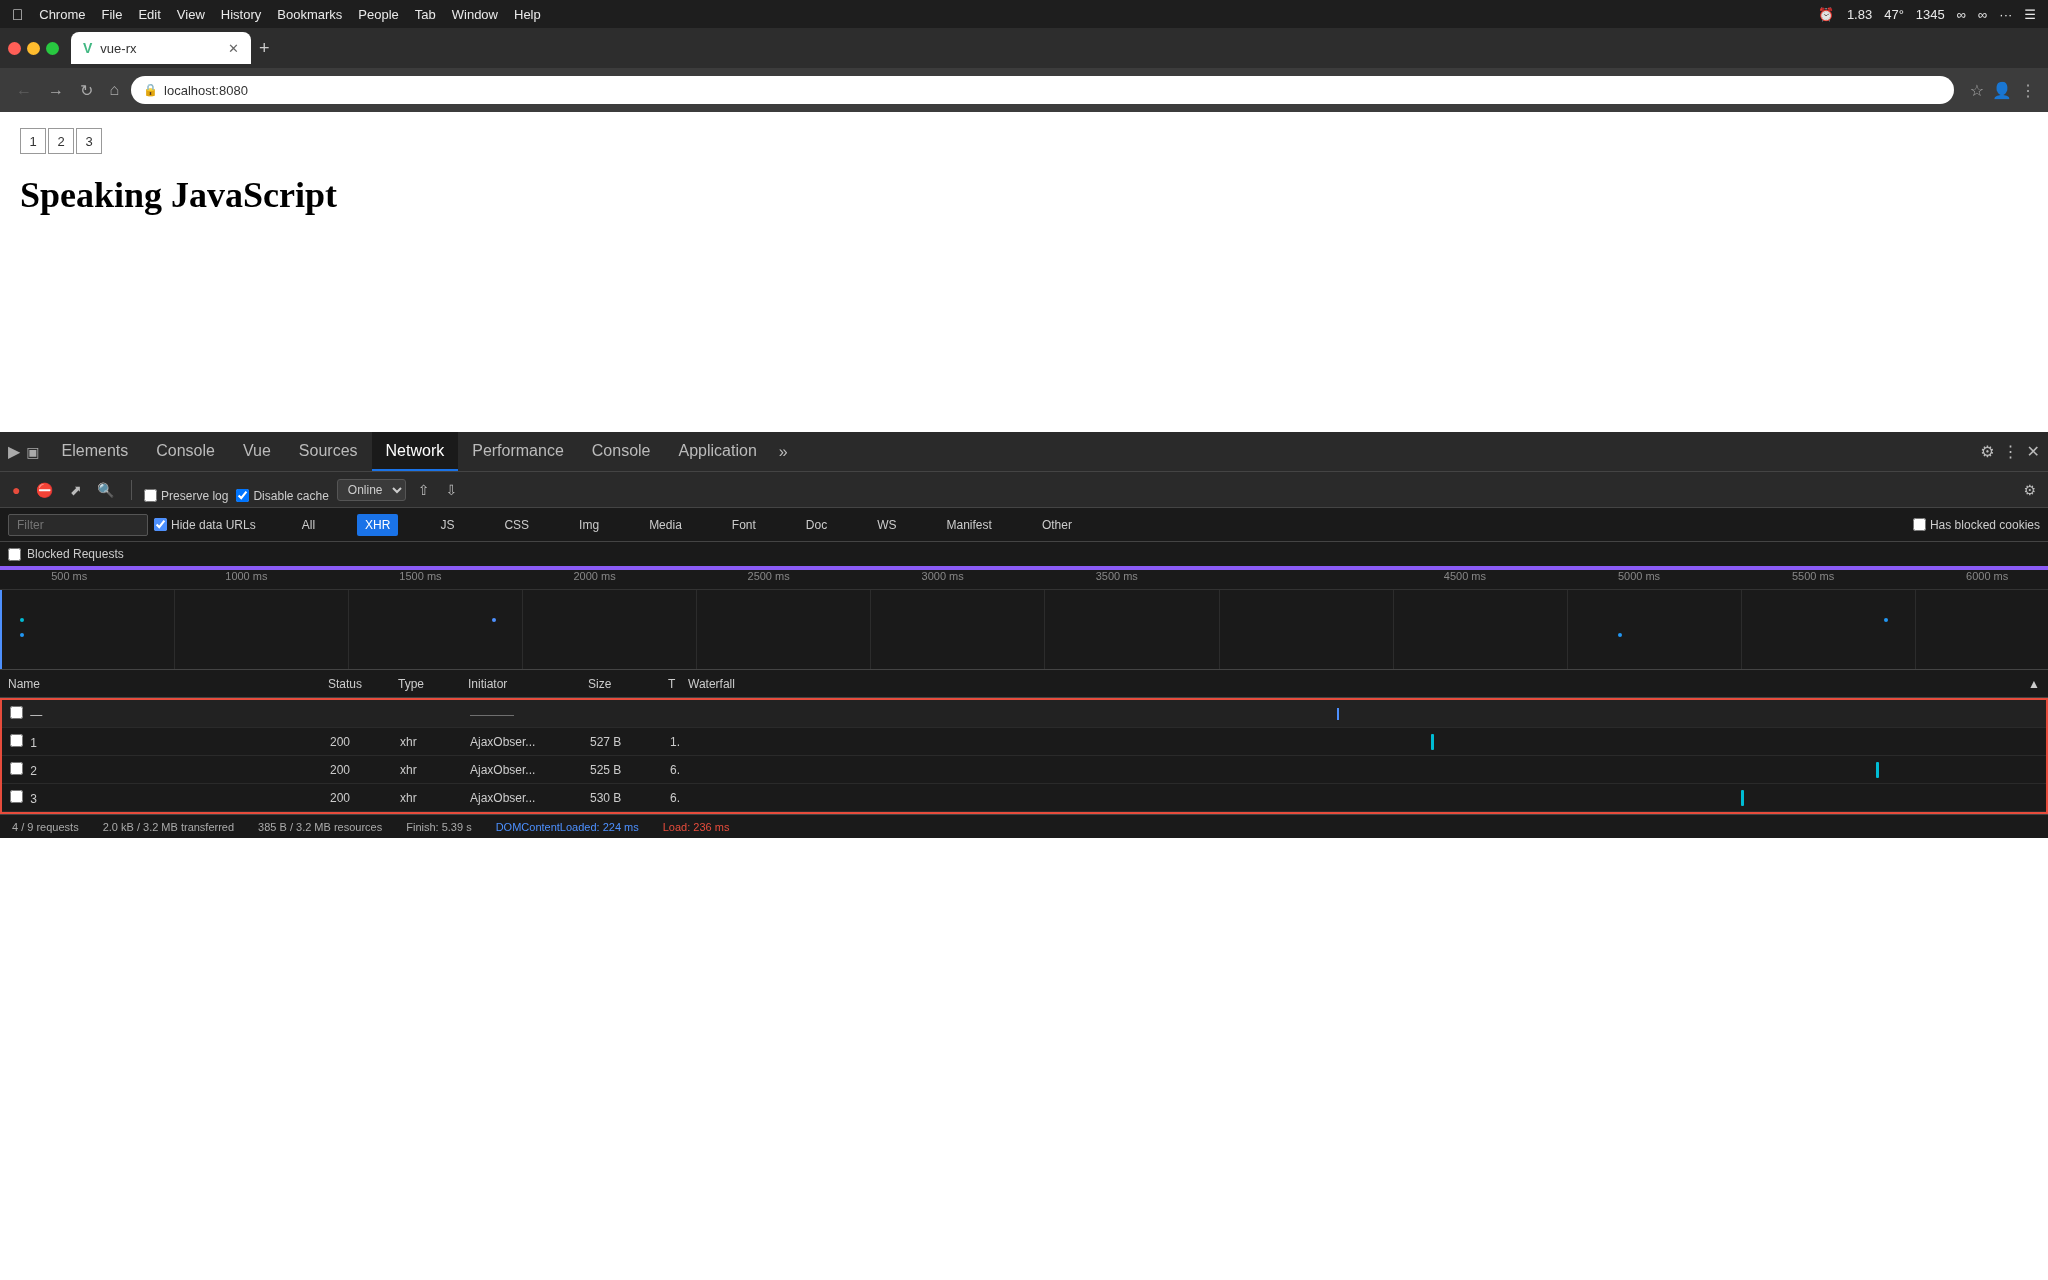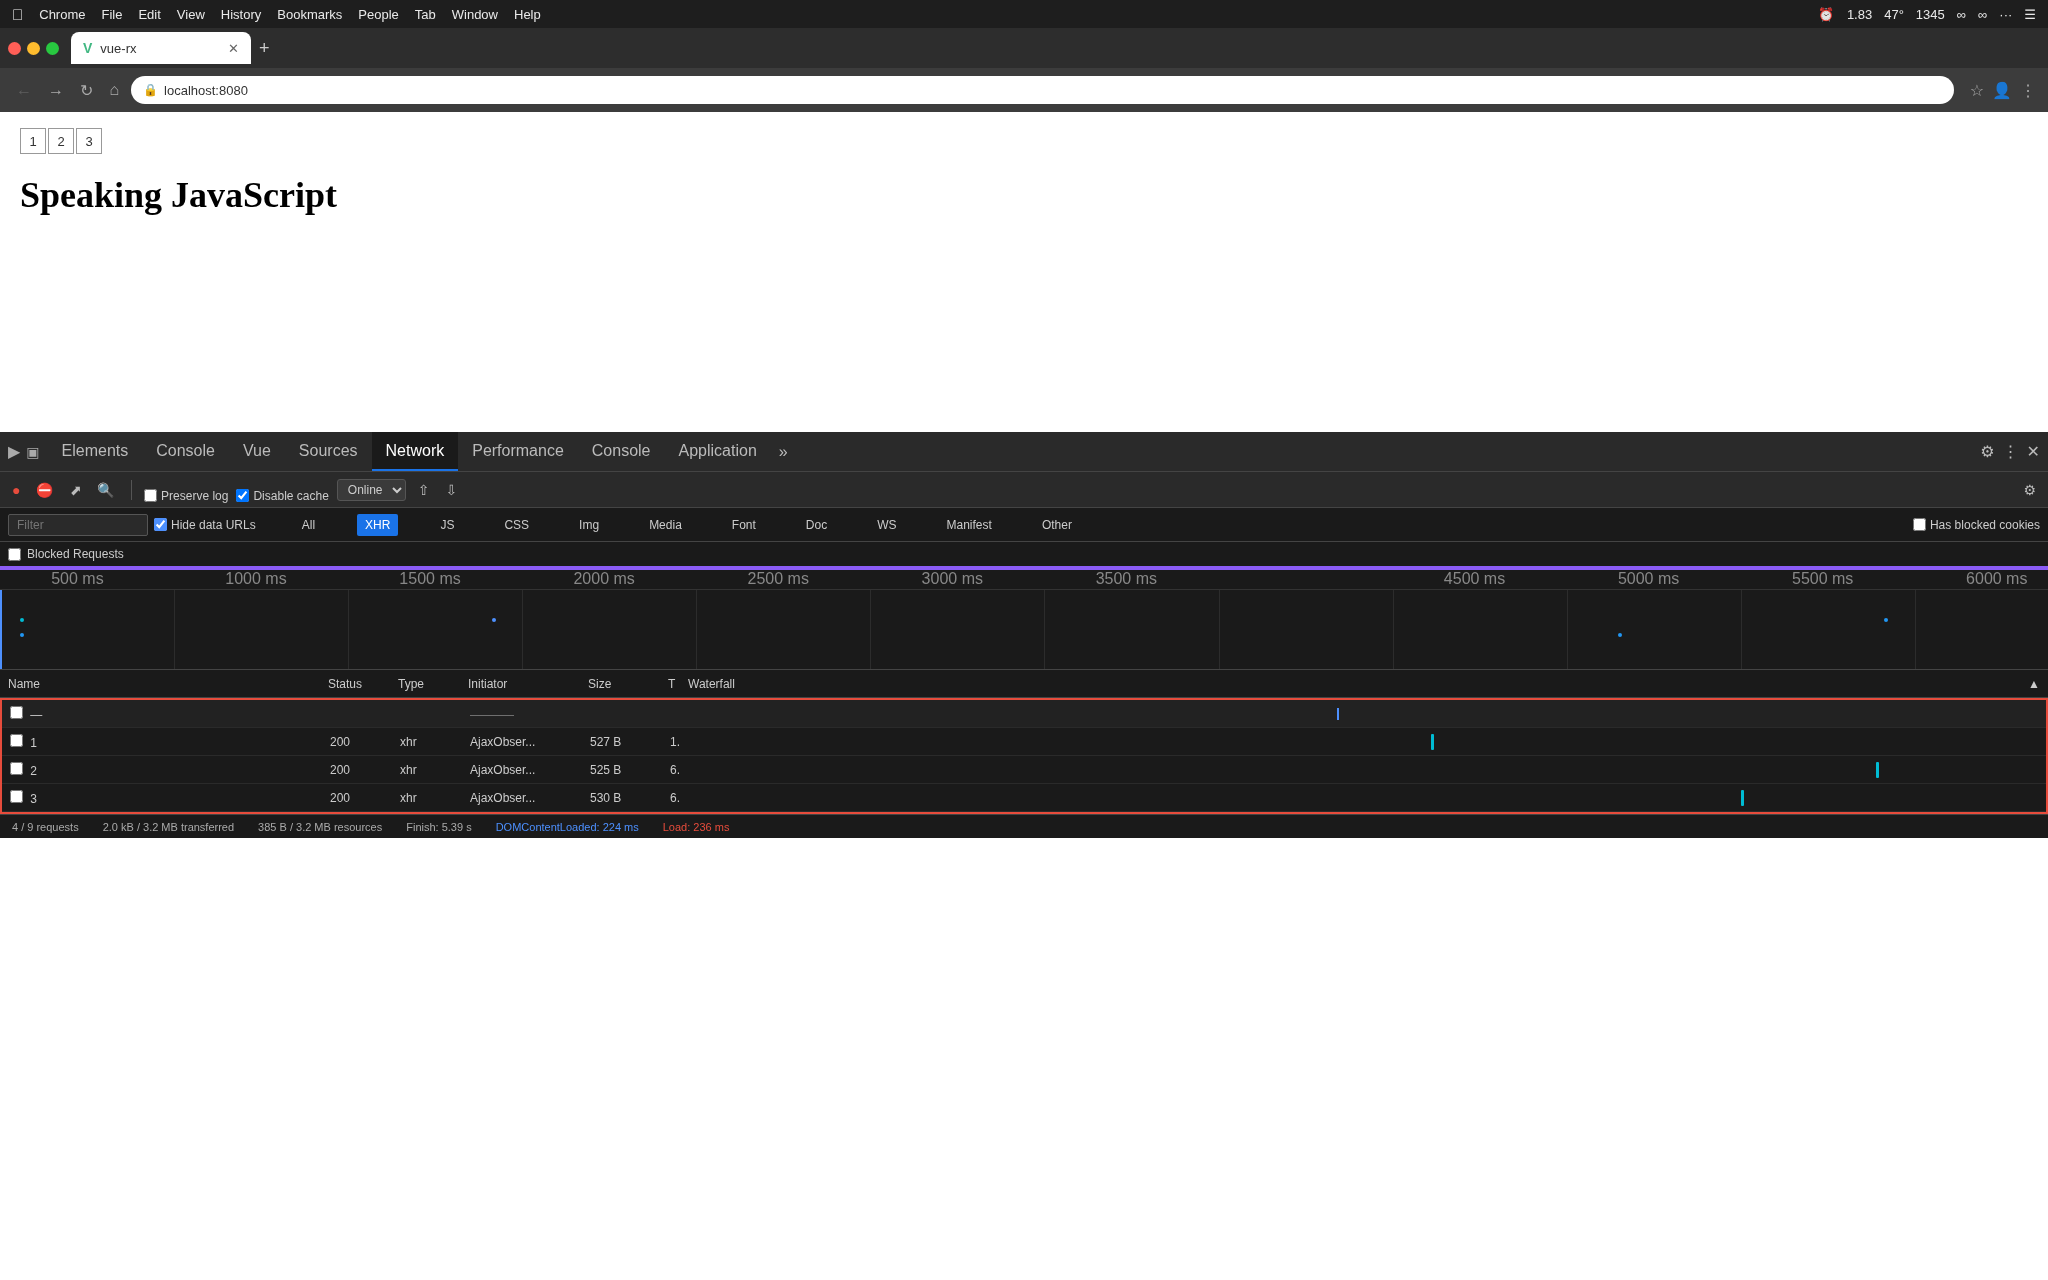--- a/index.html
+++ b/index.html
@@ -112,21 +112,21 @@
       display: flex; align-items: center; background: #1a1a1a; border-bottom: 4px solid #8b5cf6;
       height: 28px; padding: 0 8px; gap: 6px; font-size: 12px; color: #ccc;
     }
 
     
     .timeline-header {
       display: flex; align-items: center; background: #1a1a1a; border-bottom: 1px solid #333;
       height: 24px; padding: 0; overflow: hidden; position: relative;
     }
     .timeline-label {
-      font-size: 16px; color: #888; position: absolute; text-align: right;
+      font-size: 11px; color: #888; position: absolute; text-align: right;
     }
 
     
     .timeline-chart {
       background: #1a1a1a; height: 80px; position: relative; overflow: hidden;
       border-bottom: 1px solid #444;
     }
     .timeline-line {
       position: absolute; background: #555; width: 1px; top: 0; bottom: 0; opacity: 0.3;
     }

